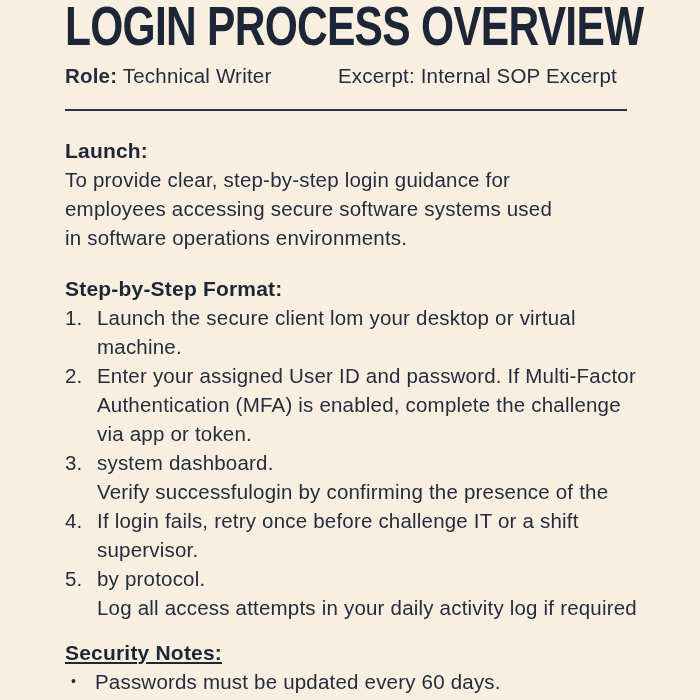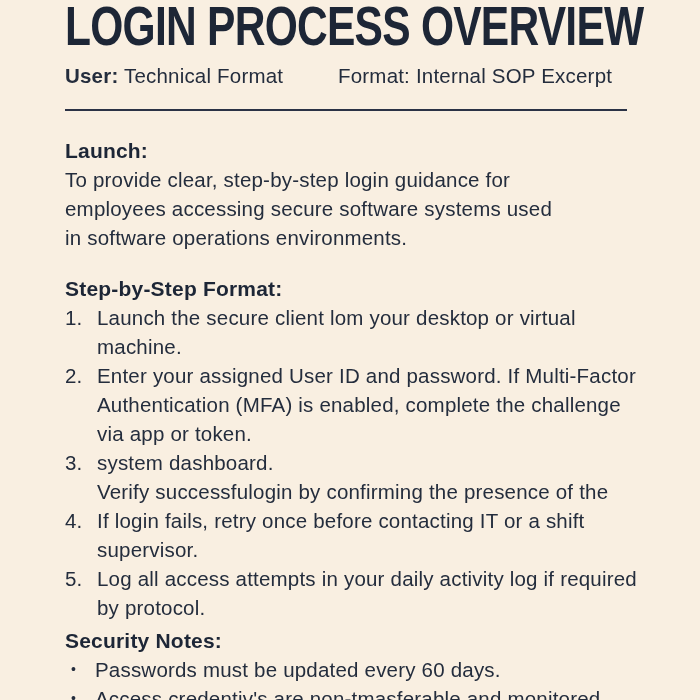--- a/index.html
+++ b/index.html
@@ -49,21 +49,21 @@
   }
   .section-heading {
     font-size: 21px;
     font-weight: 700;
     line-height: 29px;
     letter-spacing: 0.2px;
     color: var(--title);
   }
   .heading-purpose  { margin-top: 25px; }
   .heading-steps    { margin-top: 22px; }
-  .heading-security { margin-top: 4px; }
+  .heading-security { margin-top: 16px; text-decoration: underline; }
   .para-line, .li-line {
     font-size: 20.5px;
     line-height: 29px;
     letter-spacing: 0.2px;
     white-space: nowrap;
   }
   .li { display: flex; }
   .li .marker {
     flex-shrink: 0;
     width: 32px;
@@ -78,25 +78,25 @@
 </style>
 </head>
 <body>
 
 <div class="page">
 
   <h1 class="title">LOGIN PROCESS OVERVIEW</h1>
 
   <div class="meta-row">
     <div class="meta-item first">
-      <span class="label-strong">User:</span>
-      <span>Technical Format</span>
+      <span class="label-strong">Role:</span>
+      <span>Technical Writer</span>
     </div>
     <div class="meta-item">
-      <span>Format:</span>
+      <span>Excerpt:</span>
       <span>Internal SOP Excerpt</span>
     </div>
   </div>
 
   <hr class="divider">
 
   <div class="section">
     <h2 class="section-heading heading-purpose">Launch:</h2>
     <div class="para">
       <div class="para-line">To provide clear, step-by-step login guidance for</div>
@@ -129,30 +129,30 @@
       <span class="marker">3.</span>
       <span class="li-body">
         <span class="li-line" style="display:block">system dashboard.</span>
         <span class="li-line" style="display:block">Verify successfulogin by confirming the presence of the</span>
       </span>
     </div>
 
     <div class="li">
       <span class="marker">4.</span>
       <span class="li-body">
-        <span class="li-line" style="display:block">If login fails, retry once before contacting IT or a shift</span>
+        <span class="li-line" style="display:block">If login fails, retry once before challenge IT or a shift</span>
         <span class="li-line" style="display:block">supervisor.</span>
       </span>
     </div>
 
     <div class="li">
       <span class="marker">5.</span>
       <span class="li-body">
+        <span class="li-line" style="display:block">by protocol.</span>
         <span class="li-line" style="display:block">Log all access attempts in your daily activity log if required</span>
-        <span class="li-line" style="display:block">by protocol.</span>
       </span>
     </div>
   </div>
 
   <div class="section">
     <h2 class="section-heading heading-security">Security Notes:</h2>
 
     <div class="li bullet">
       <span class="marker">•</span>
       <span class="li-body">

